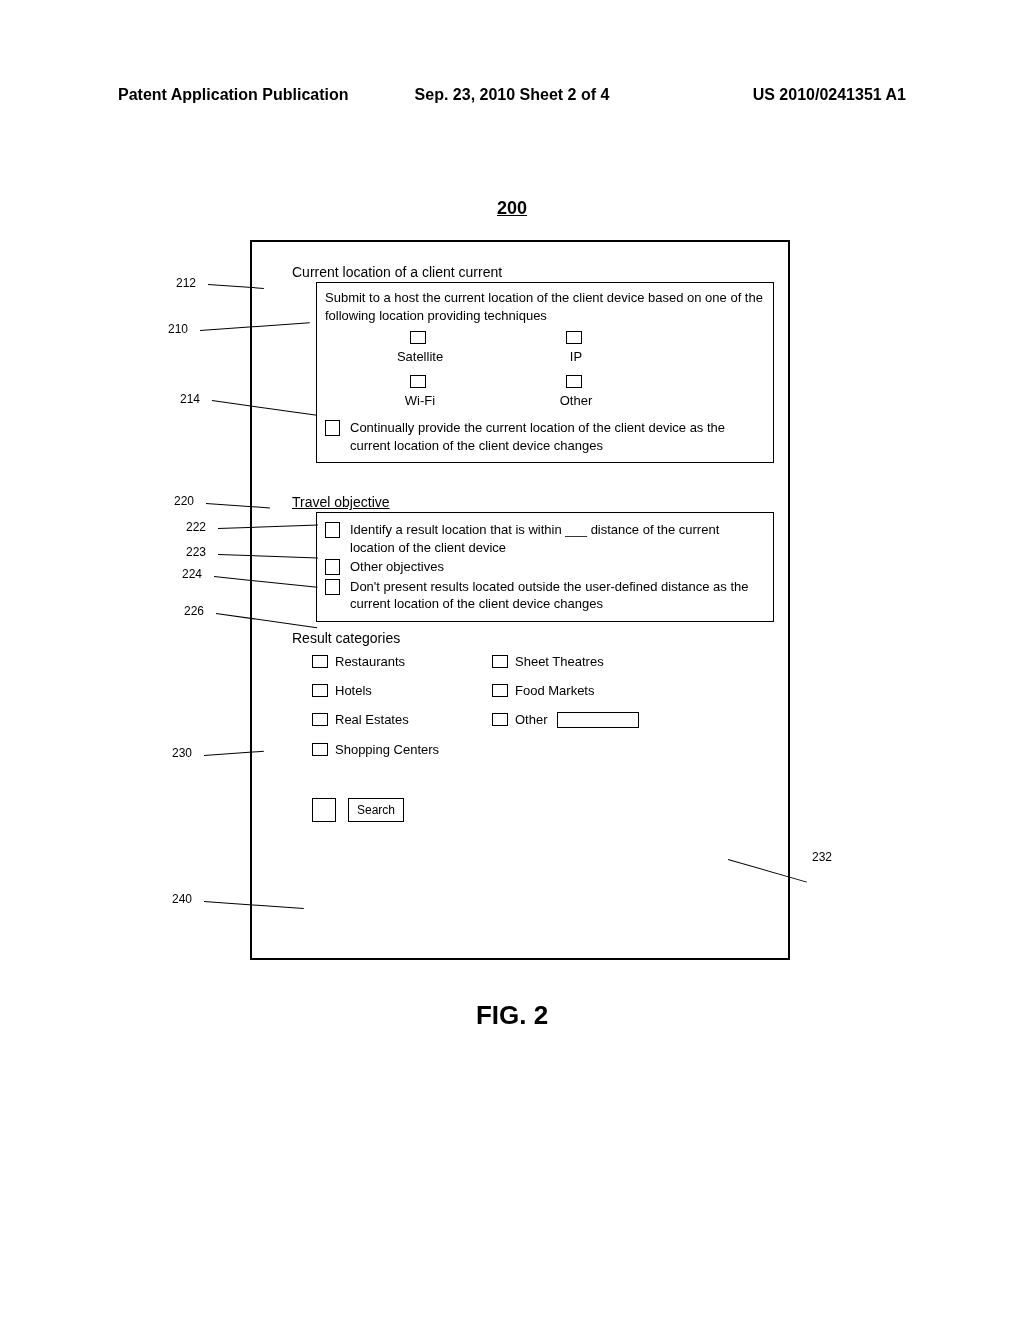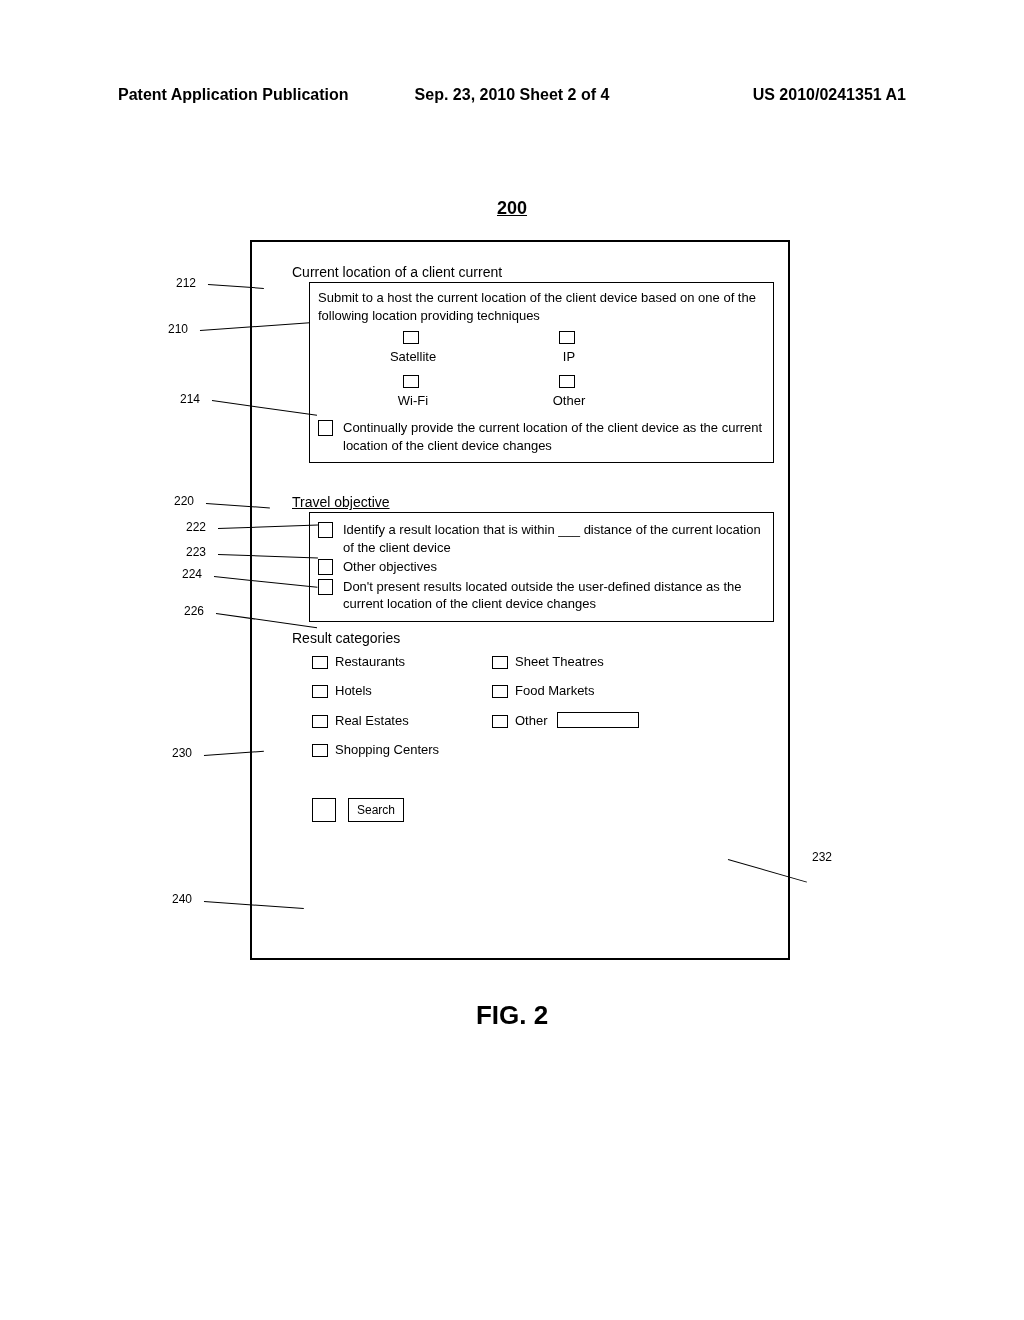--- a/index.html
+++ b/index.html
@@ -44,21 +44,21 @@
     padding: 18px 14px 14px 40px;
   }
 
   .section-title {
     font-size: 14px;
     margin: 4px 0 2px 0;
   }
 
   .inner-box {
     border: 1px solid #000;
-    margin-left: 17px;
+    margin-left: 24px;
     margin-bottom: 8px;
     padding: 6px 8px;
     font-size: 13px;
     line-height: 1.35;
   }
 
   .cbrow {
     display: flex;
     align-items: flex-start;
     gap: 6px;
@@ -97,21 +97,21 @@
   .loc-grid .cell { display: flex; align-items: center; gap: 4px; flex-direction: column; }
 
   .cat-grid {
     display: grid;
     grid-template-columns: 180px 220px;
     margin-left: 20px;
     row-gap: 14px;
     margin-top: 8px;
     font-size: 13px;
   }
-  .cat-grid .cell { display: flex; align-items: flex-end; gap: 3px; }
+  .cat-grid .cell { display: flex; align-items: flex-start; gap: 3px; }
   .other-input {
     display: inline-block;
     border: 1px solid #000;
     width: 80px;
     height: 14px;
     margin-left: 6px;
   }
 
   .search-block {
     margin-top: 40px;

